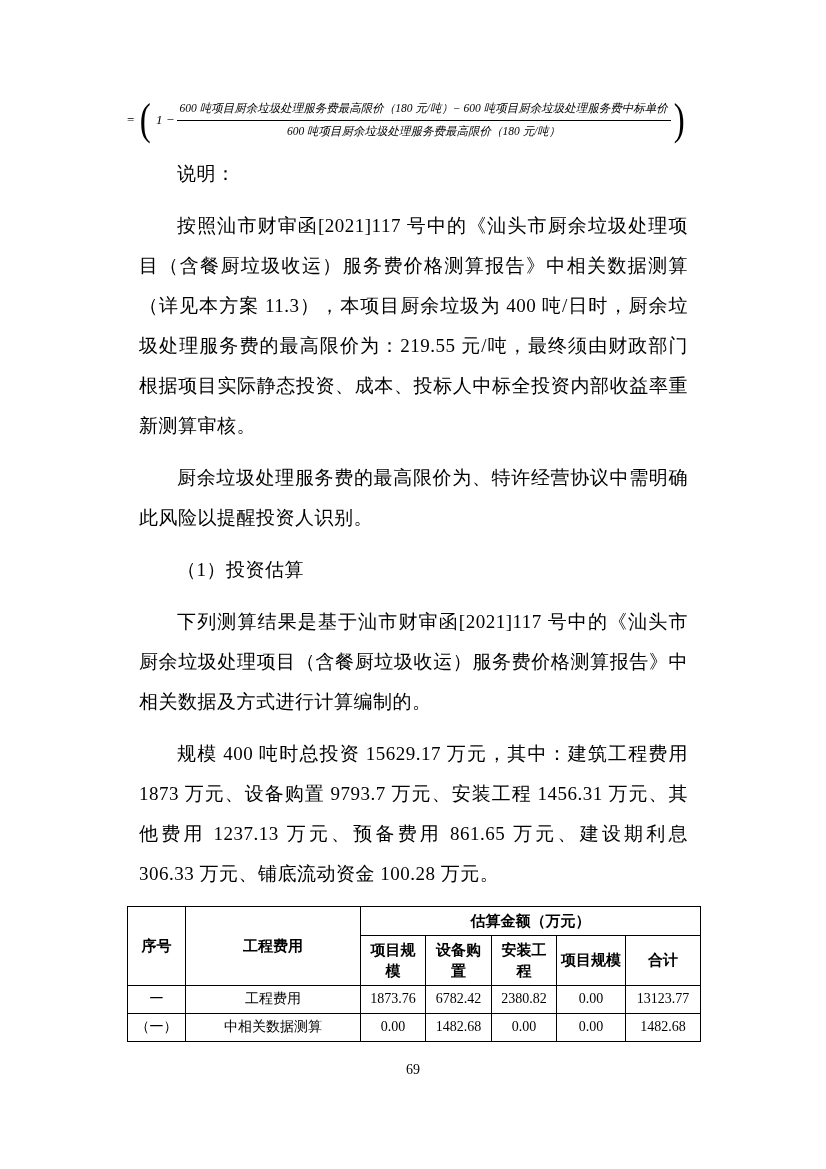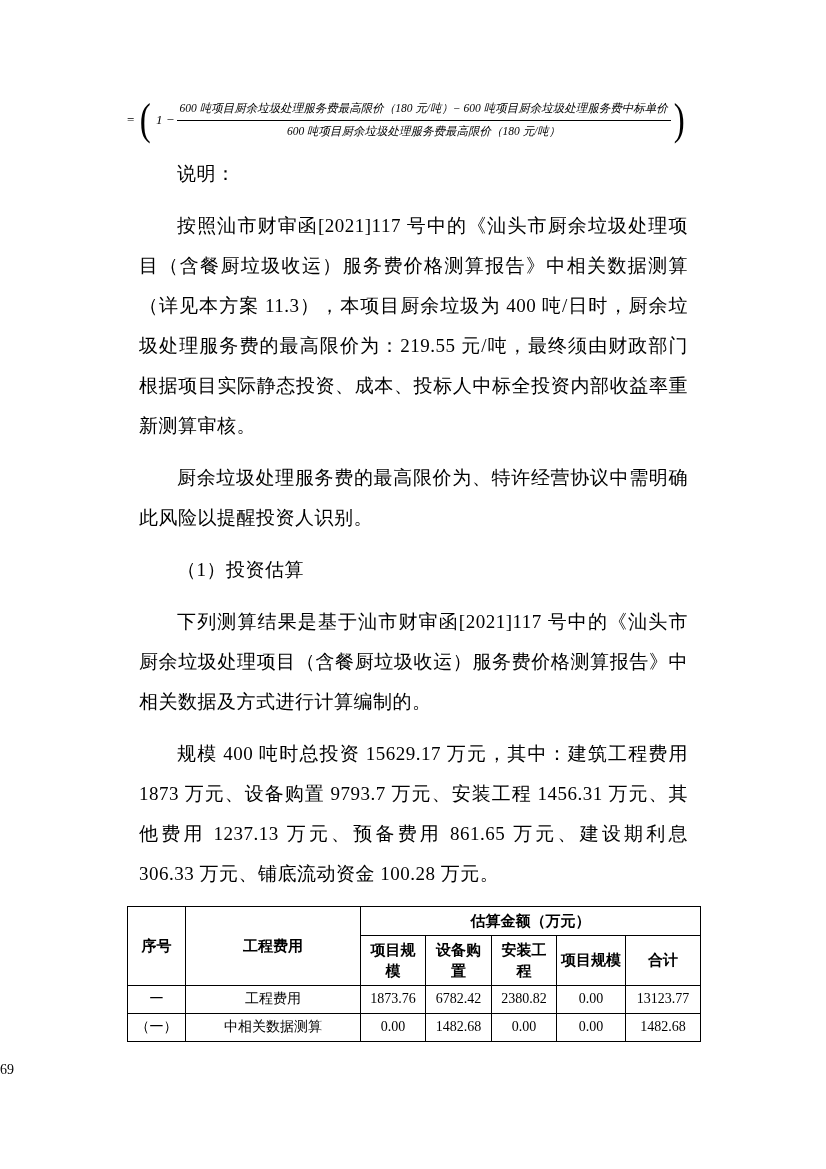--- a/index.html
+++ b/index.html
@@ -108,21 +108,21 @@
   }
   .group-header-row th { height: 26px; }
   .sub-header-row th { height: 46px; padding: 2px 6px; }
 
   
   .page-number {
     position: absolute;
     top: 1062px;
     left: 0;
     right: 0;
-    text-align: left;
+    text-align: center;
     font-size: 14px;
   }
 </style>
 </head>
 <body>
 
 <div class="page">
   <div class="content">
 
     <div class="formula-block">

